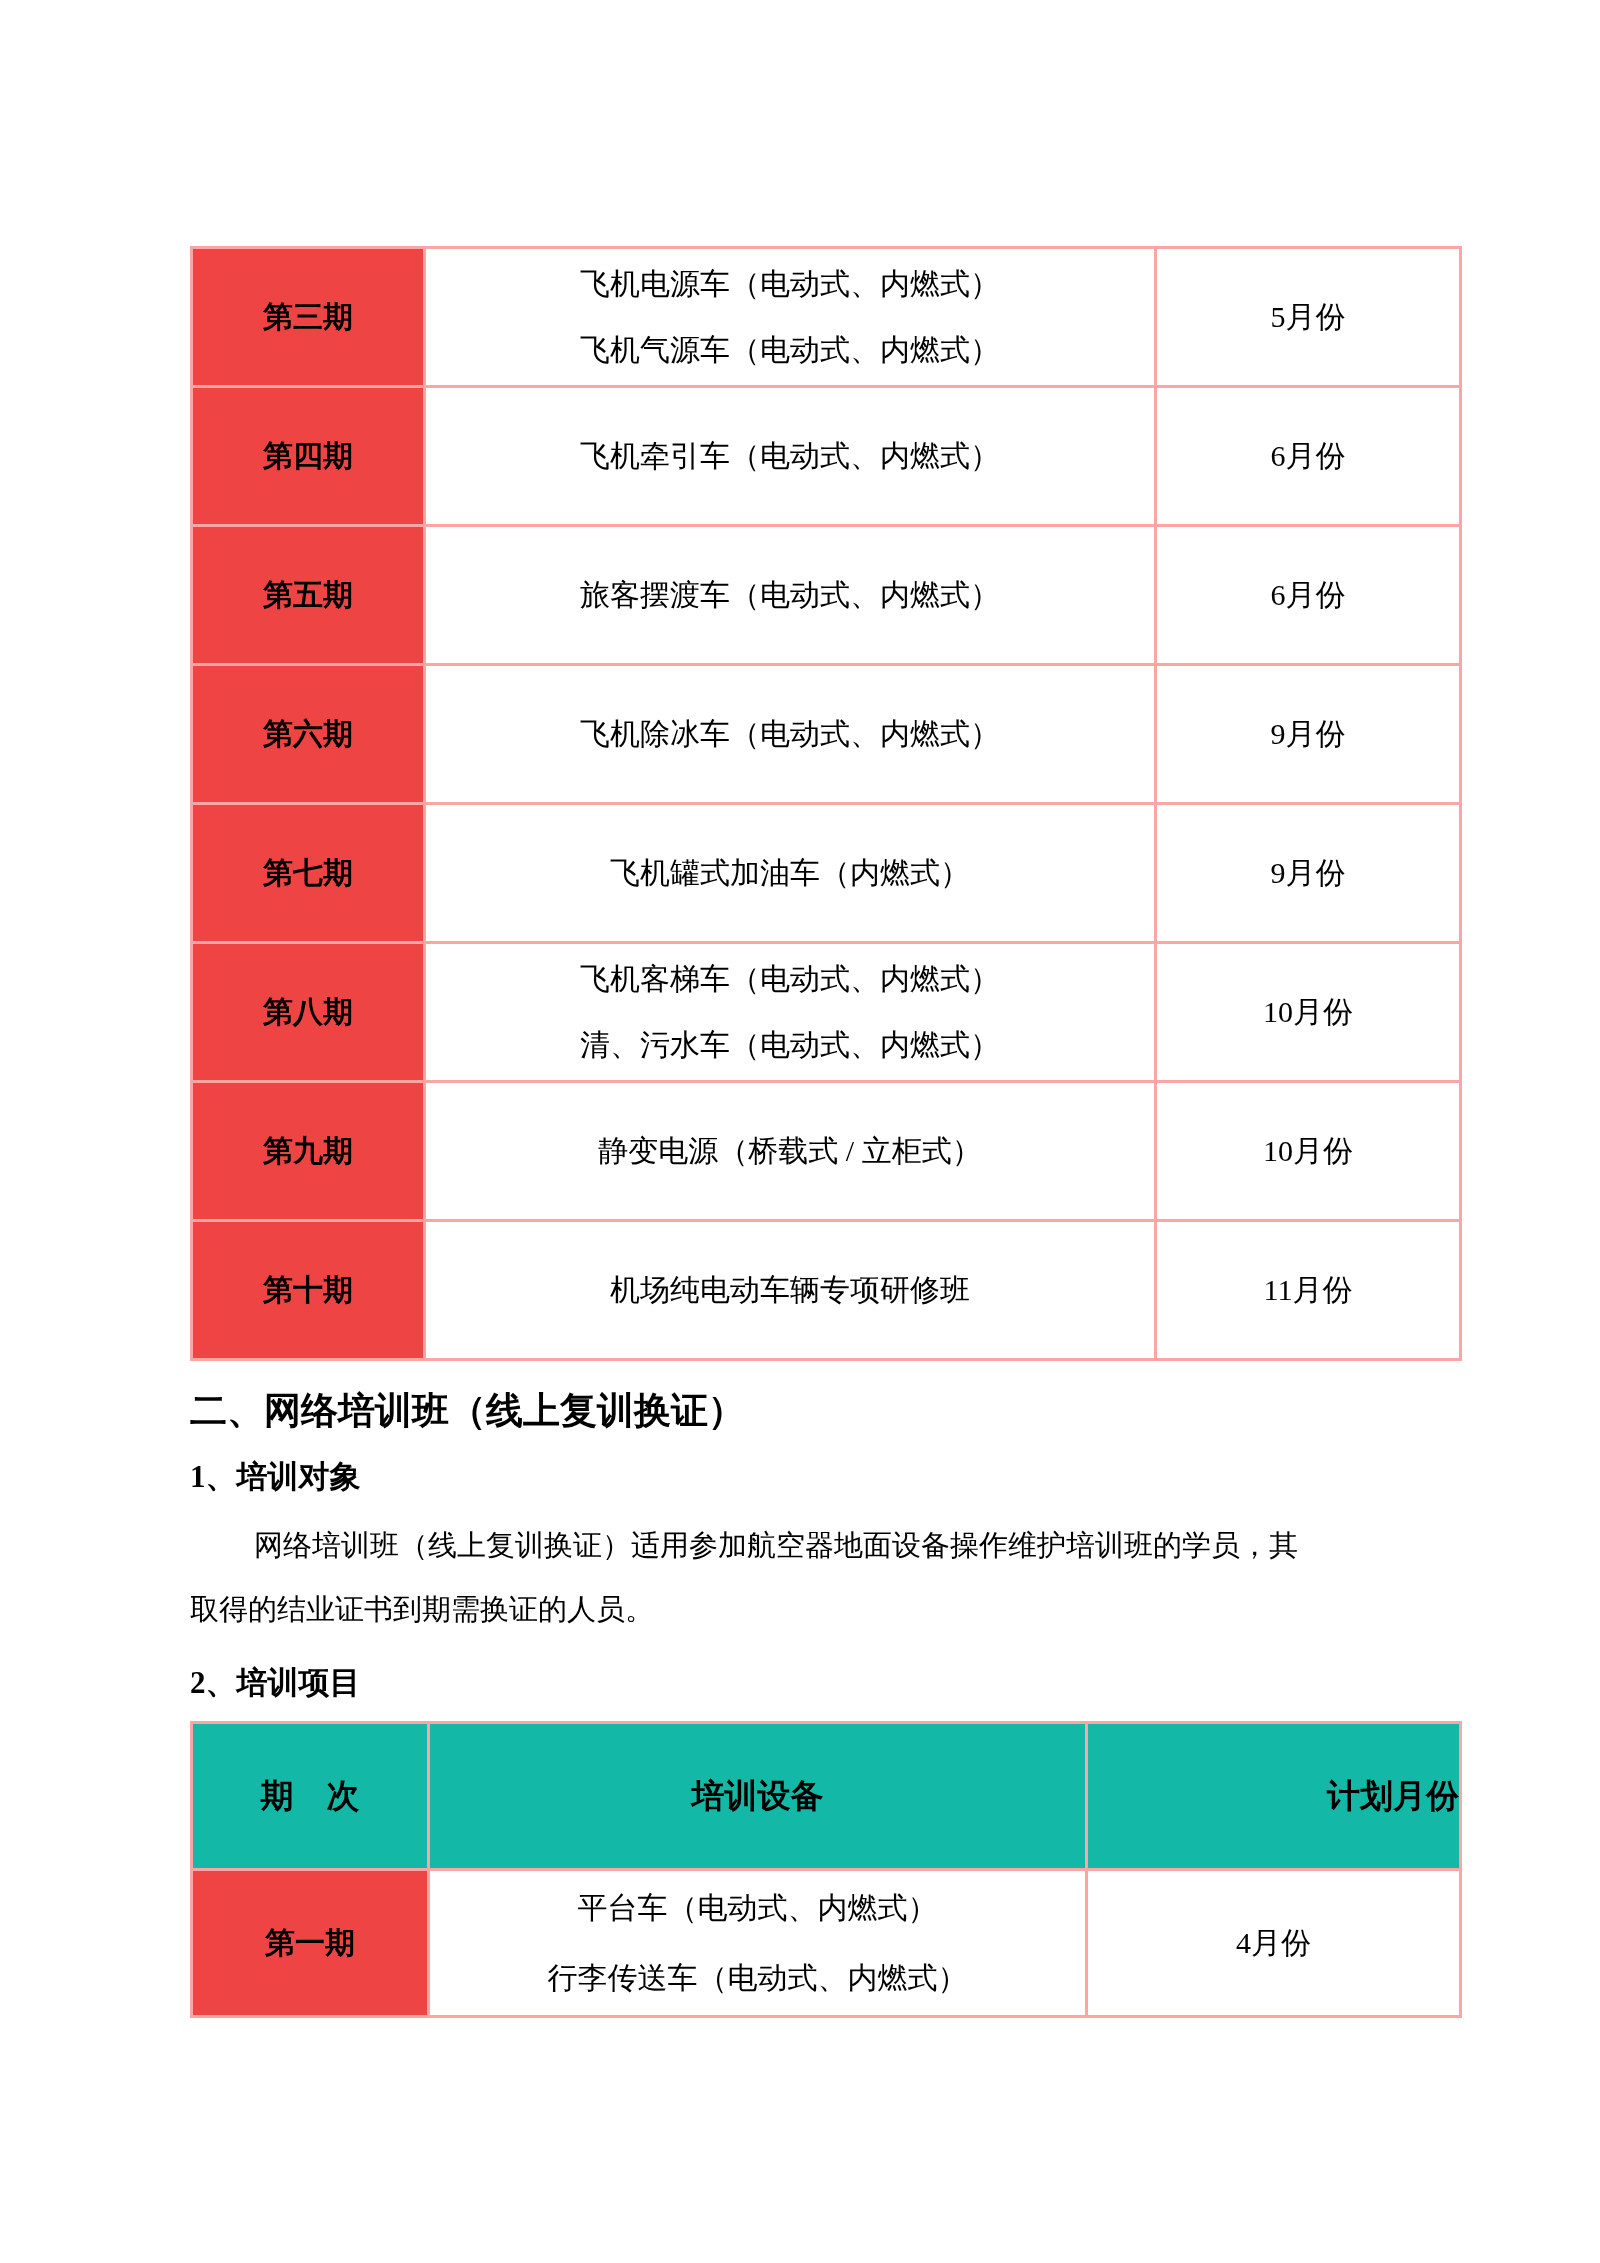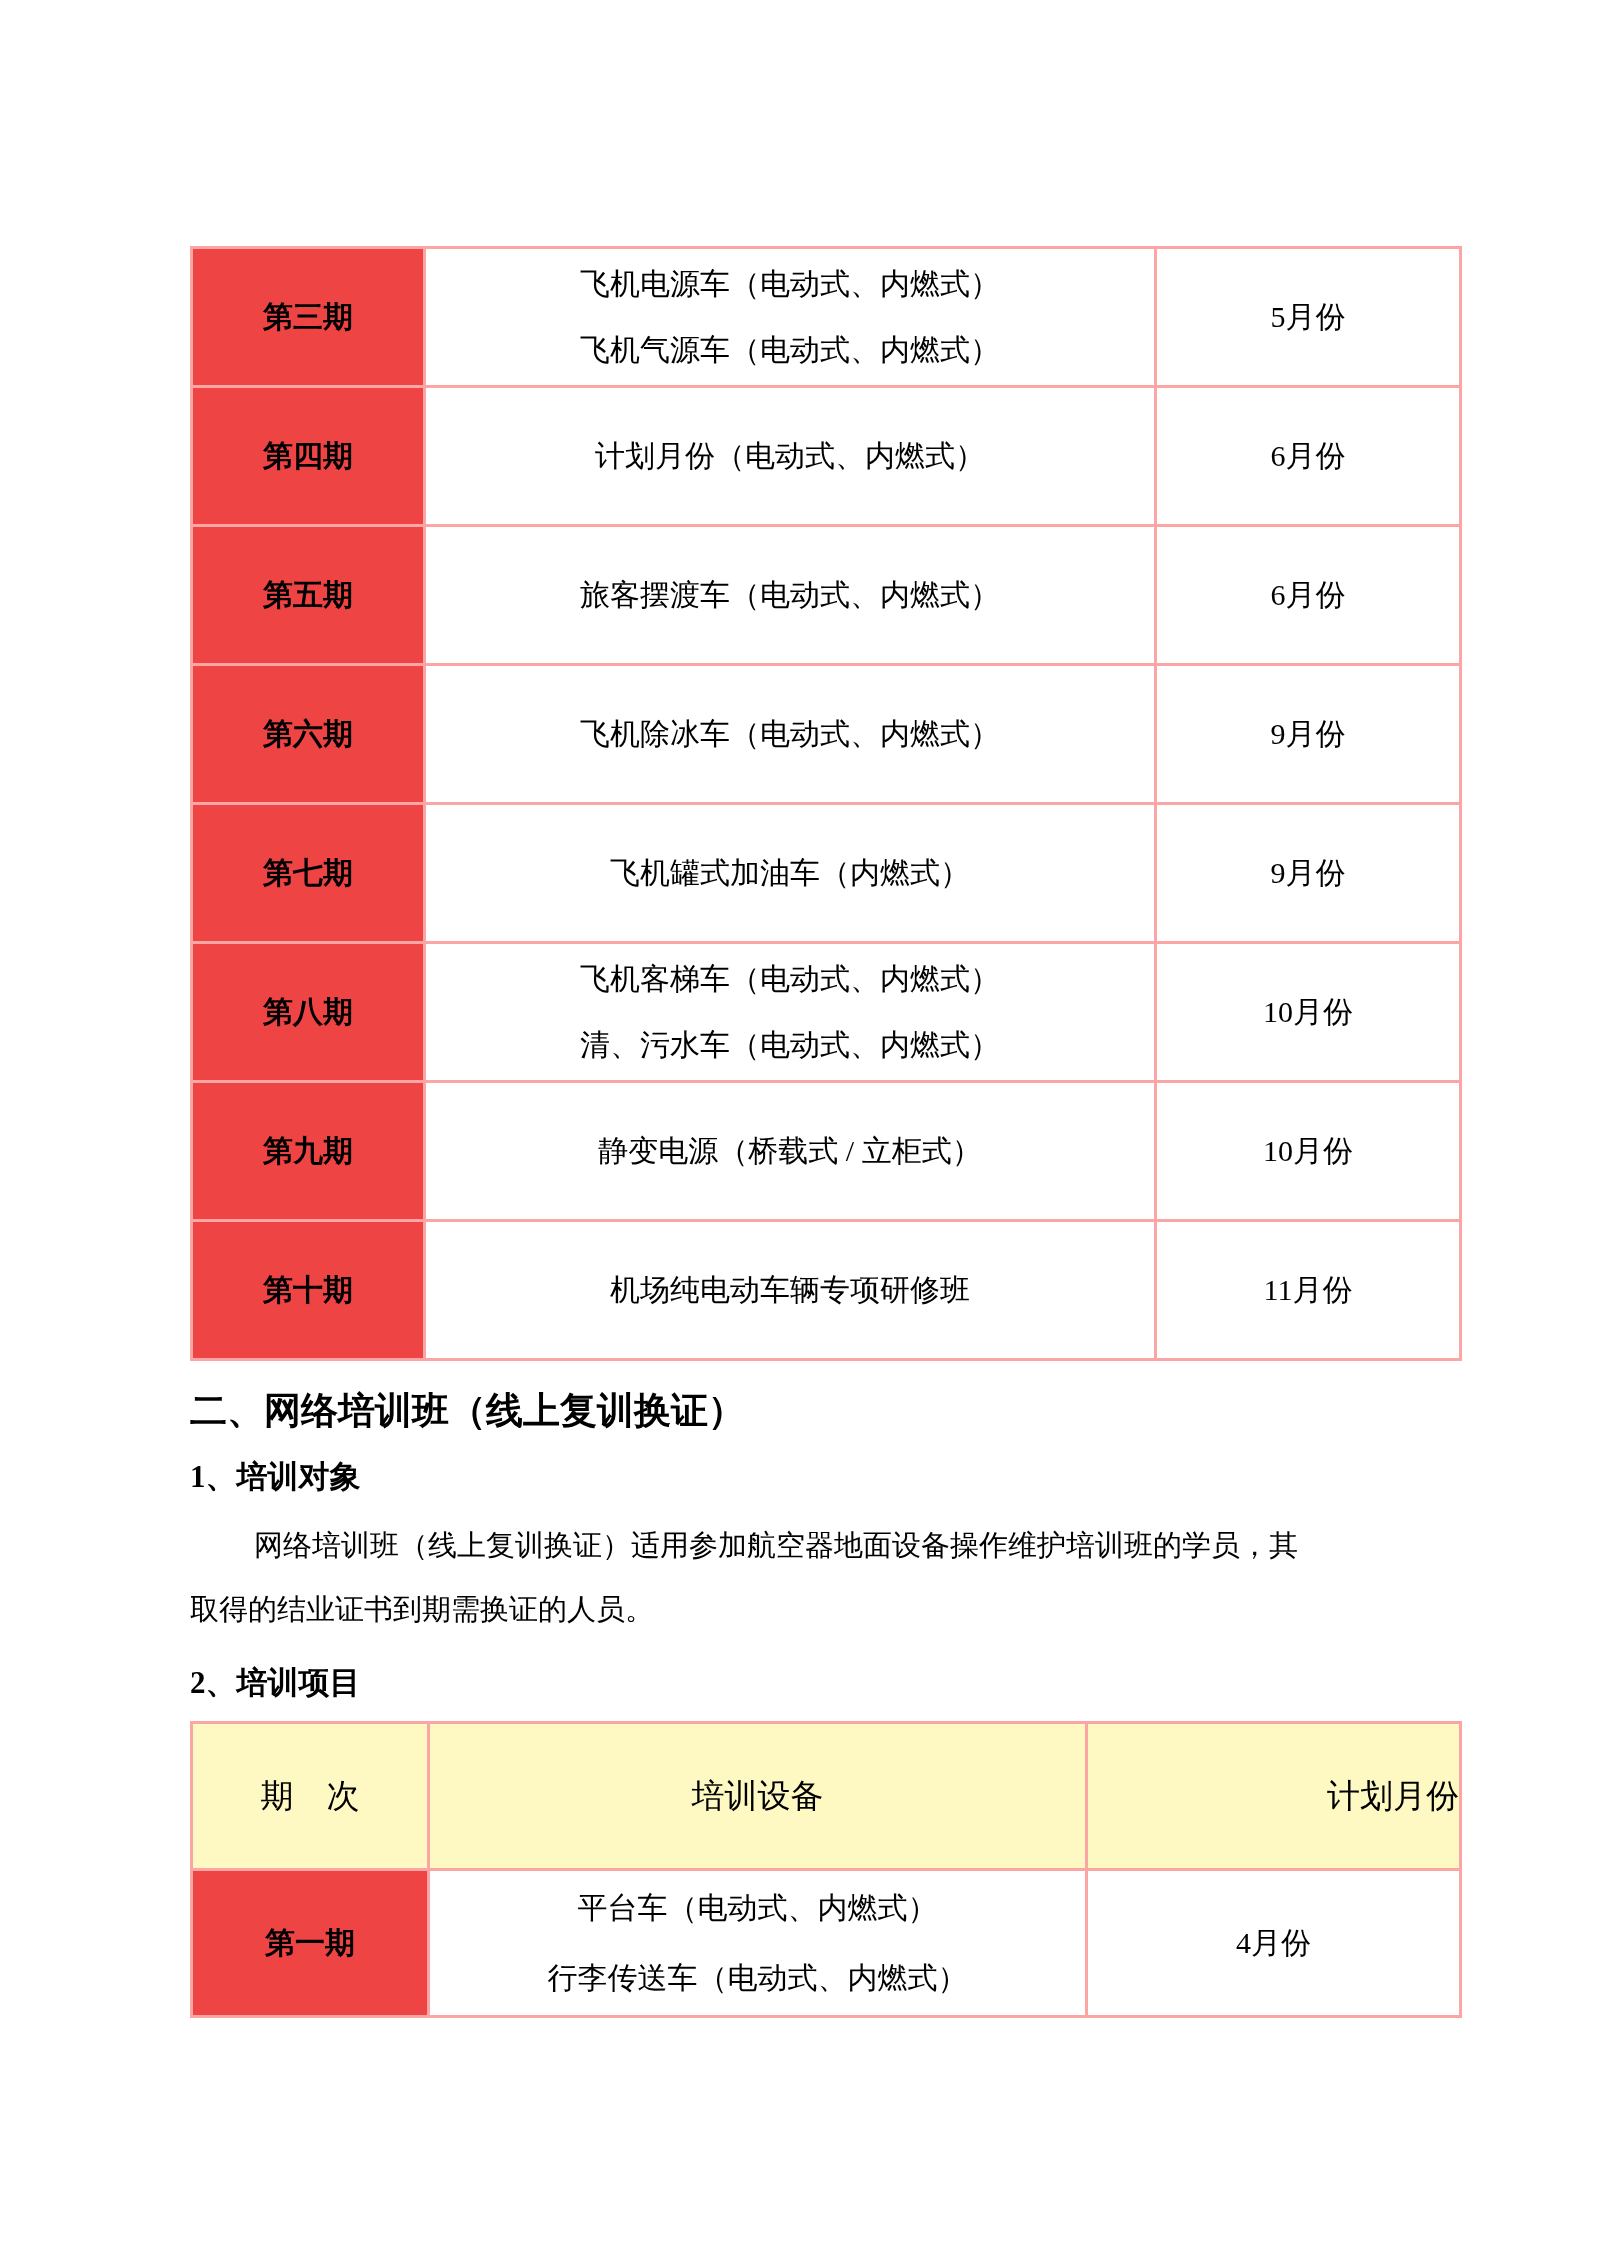--- a/index.html
+++ b/index.html
@@ -39,22 +39,22 @@
   .period-cell{
     background:#ef4444;
     font-weight:bold;
     font-size:30px;
   }
   .equip-cell{font-size:30px;}
   .equip-line{line-height:66px;}
   .t2 .equip-line{line-height:70px;}
   .month-cell{font-size:30px;}
   .t2 th{
-    background:#fef9c3;
-    font-weight:normal;
+    background:#14b8a6;
+    font-weight:bold;
     font-size:33px;
     color:#000000;
   }
   .section-heading{
     margin-top:26px;
     font-size:37px;
     font-weight:bold;
     line-height:48px;
   }
   .sub-heading{
@@ -83,21 +83,21 @@
       <td class="period-cell col-period">第三期</td>
       <td class="equip-cell col-equip">
         <div class="equip-line">飞机电源车（电动式、内燃式）</div>
         <div class="equip-line">飞机气源车（电动式、内燃式）</div>
       </td>
       <td class="month-cell col-month">5月份</td>
     </tr>
     <tr>
       <td class="period-cell">第四期</td>
       <td class="equip-cell">
-        <div class="equip-line">计划月份（电动式、内燃式）</div>
+        <div class="equip-line">飞机牵引车（电动式、内燃式）</div>
       </td>
       <td class="month-cell">6月份</td>
     </tr>
     <tr>
       <td class="period-cell">第五期</td>
       <td class="equip-cell">
         <div class="equip-line">旅客摆渡车（电动式、内燃式）</div>
       </td>
       <td class="month-cell">6月份</td>
     </tr>

